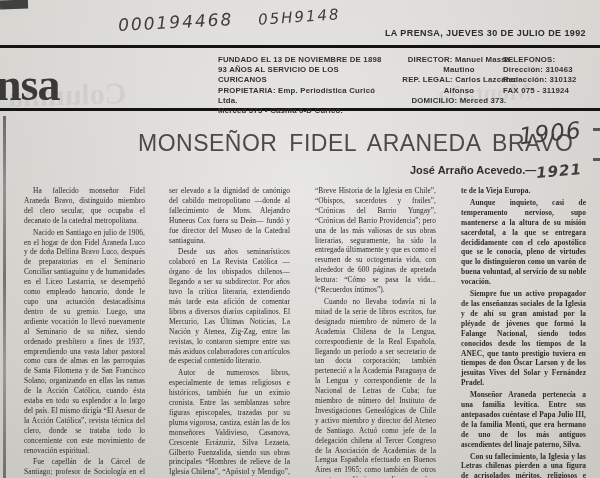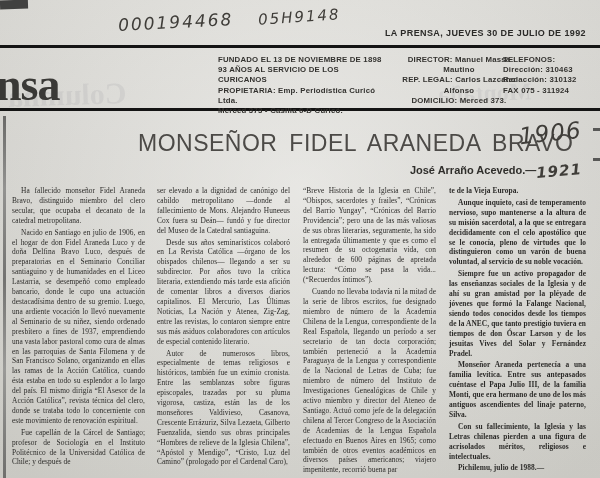--- a/index.html
+++ b/index.html
@@ -33,21 +33,21 @@
   .mb2{left:400px;top:55px;width:118px;text-align:center;}
   .mb3{left:503px;top:55px;width:92px;}
   
   .headline{position:absolute;left:138px;top:130px;width:382px;font-family:"Liberation Sans",sans-serif;font-weight:400;font-size:23px;letter-spacing:.5px;word-spacing:5px;color:#4c4a47;white-space:nowrap;}
   .byline{position:absolute;right:18px;top:160px;font-family:"Liberation Sans",sans-serif;font-weight:bold;font-size:11px;color:#2f2e2b;}
   
   .col{position:absolute;top:186px;width:137px;height:292px;overflow:hidden;
        font-size:7.4px;line-height:9.9px;text-align:justify;color:#2c2b29;
        letter-spacing:.05px;}
   .c1{left:8px;} .c2{left:153px;} .c3{left:299px;} .c4{left:445px;width:141px;font-weight:bold;}
-  .col p{margin:0 0 2px 4px;text-indent:9px;}
+  .col p{margin:0 0 2px 16px;text-indent:9px;}
   .col p.cont{text-indent:0;}
 </style>
 </head>
 <body>
 
 <div class="page">
 
   <div class="corner-mark"></div>
   <div class="fold-line"></div>
   <div class="edge-tick" style="top:128px;"></div>

